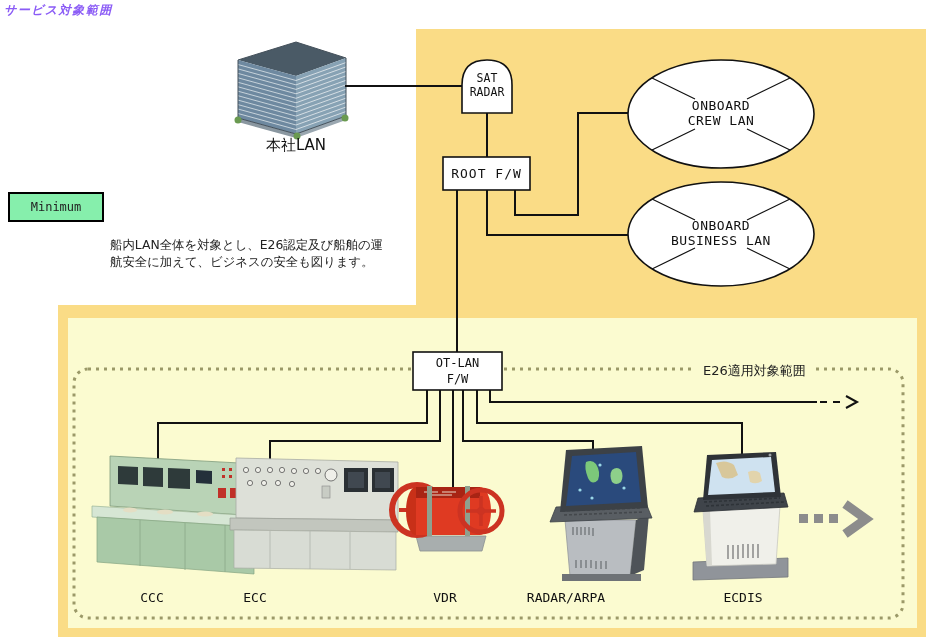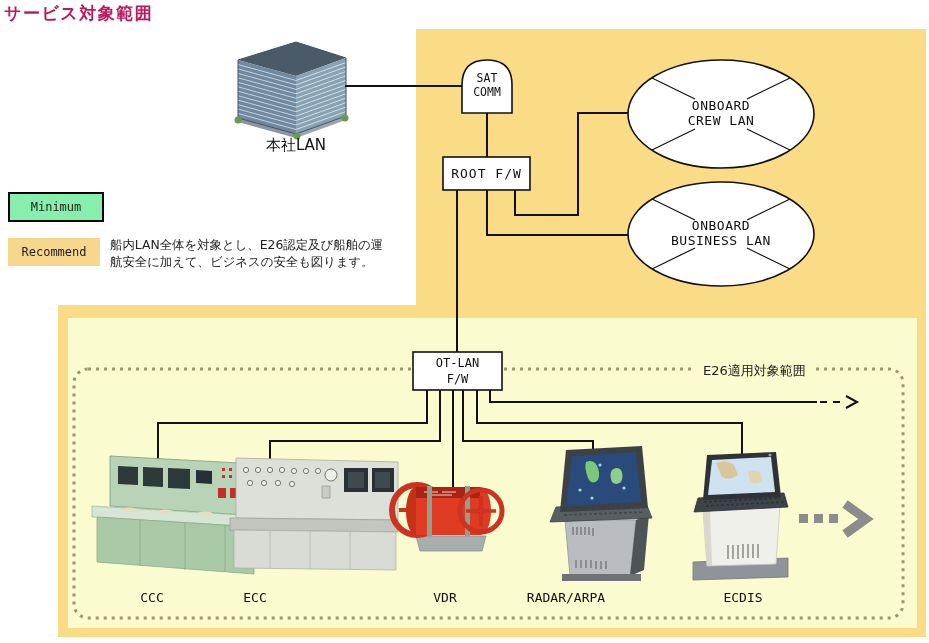--- a/index.html
+++ b/index.html
@@ -7,21 +7,21 @@
          font-family:"DejaVu Sans",sans-serif;color:#1a1a1a;}
   .abs{position:absolute;}
   .mono{font-family:"DejaVu Sans Mono",monospace;}
   .jp{font-family:"DejaVu Sans",sans-serif;}
   .pre{white-space:pre-line;}
   .center{text-align:center;}
 
   .panel-tan{background:#fadc86;}
   .panel-yellow{background:#fbfbd0;}
 
-  .page-title{left:4px;top:2px;font-size:17px;font-weight:bold;letter-spacing:1.5px;color:#be185d;}
+  .page-title{left:4px;top:2px;font-size:12px;font-weight:bold;letter-spacing:1.5px;color:#8b5cf6;font-style:italic;}
 
   .bldg-label{left:240px;top:136px;width:112px;font-size:15px;color:#111;}
 
   .node-label{color:#111;line-height:1.25;}
   .satcomm-label{left:462px;top:71px;width:50px;font-size:11.5px;}
   .rootfw-label{left:443px;top:157px;width:87px;height:33px;line-height:33px;font-size:13px;letter-spacing:1px;}
   .otlan-label{left:413px;top:355px;width:89px;font-size:12px;line-height:1.35;}
   .crewlan-label{left:628px;top:98px;width:186px;font-size:13px;line-height:15px;letter-spacing:.5px;}
   .bizlan-label{left:628px;top:218px;width:186px;font-size:13px;line-height:15px;letter-spacing:.5px;}
 
@@ -217,31 +217,30 @@
       <rect x="829" y="514" width="9" height="9" fill="#8c8c8c"></rect>
       <path d="M845,504 L866,519 L845,534" fill="none" stroke="#8c8c8c" stroke-width="9"></path>
     </g>
   </svg>
 
   <div class="abs page-title jp">サービス対象範囲</div>
 
   <div class="abs bldg-label jp center">本社LAN</div>
 
   <div class="abs node-label satcomm-label mono pre center">SAT
-COMM</div>
+RADAR</div>
   <div class="abs node-label rootfw-label mono center">ROOT F/W</div>
   <div class="abs node-label otlan-label mono pre center">OT-LAN
 F/W</div>
   <div class="abs node-label crewlan-label mono pre center">ONBOARD
 CREW LAN</div>
   <div class="abs node-label bizlan-label mono pre center">ONBOARD
 BUSINESS LAN</div>
 
   <div class="abs chip chip-minimum mono center">Minimum</div>
-  <div class="abs chip chip-recommend mono center">Recommend</div>
   <div class="abs legend-desc desc-recommend jp pre">船内LAN全体を対象とし、E26認定及び船舶の運
 航安全に加えて、ビジネスの安全も図ります。</div>
 
   <div class="abs e26-label jp">E26適用対象範囲</div>
 
   <div class="abs equip-label mono center" style="left:122px;width:60px;">CCC</div>
   <div class="abs equip-label mono center" style="left:225px;width:60px;text-align:center;">ECC</div>
   <div class="abs equip-label mono center" style="left:415px;width:60px;">VDR</div>
   <div class="abs equip-label mono center" style="left:516px;width:100px;">RADAR/ARPA</div>
   <div class="abs equip-label mono center" style="left:713px;width:60px;">ECDIS</div>

